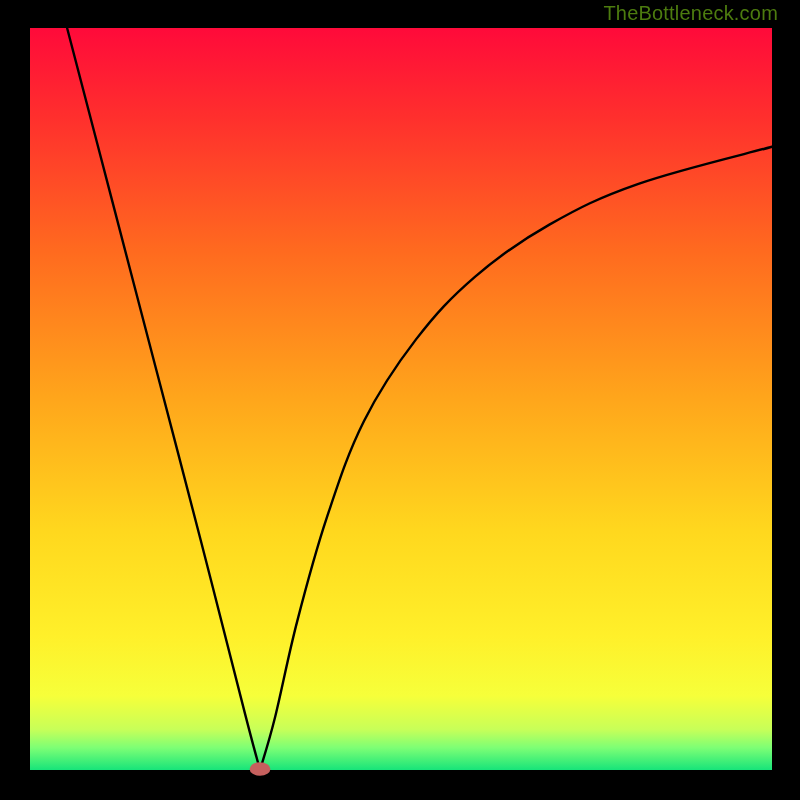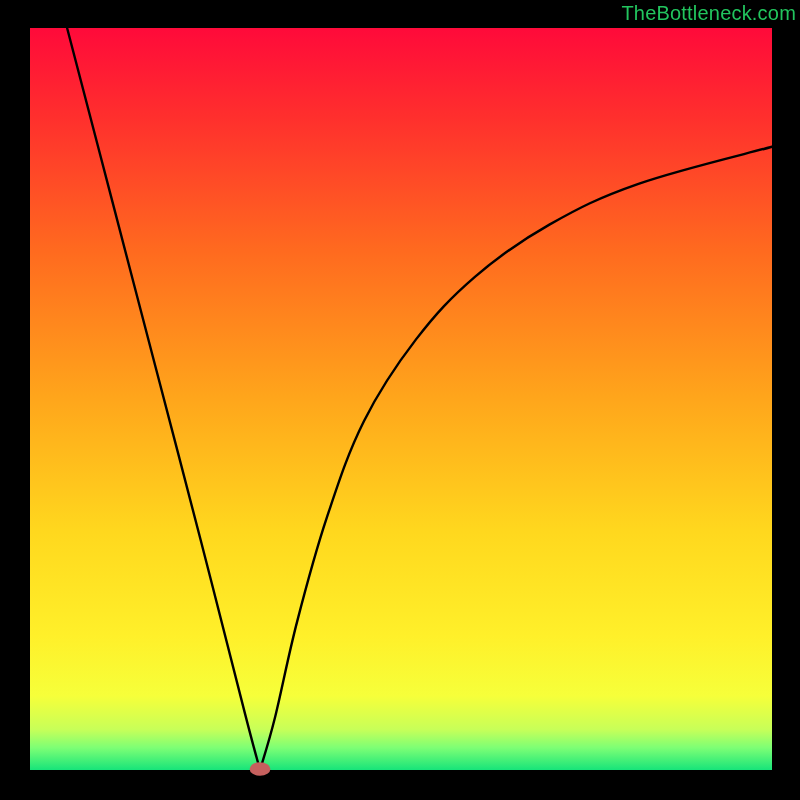--- a/index.html
+++ b/index.html
@@ -13,22 +13,22 @@
   }
   .frame {
     position: relative;
     width: 800px;
     height: 800px;
     background: #000;
   }
   .watermark {
     position: absolute;
     top: 2px;
-    right: 4px;
-    color: #22c55e;
+    right: 22px;
+    color: #4d7c0f;
     font-size: 20px;
     font-weight: 500;
     letter-spacing: 0.2px;
     z-index: 10;
   }
   svg {
     position: absolute;
     left: 0;
     top: 0;
   }

